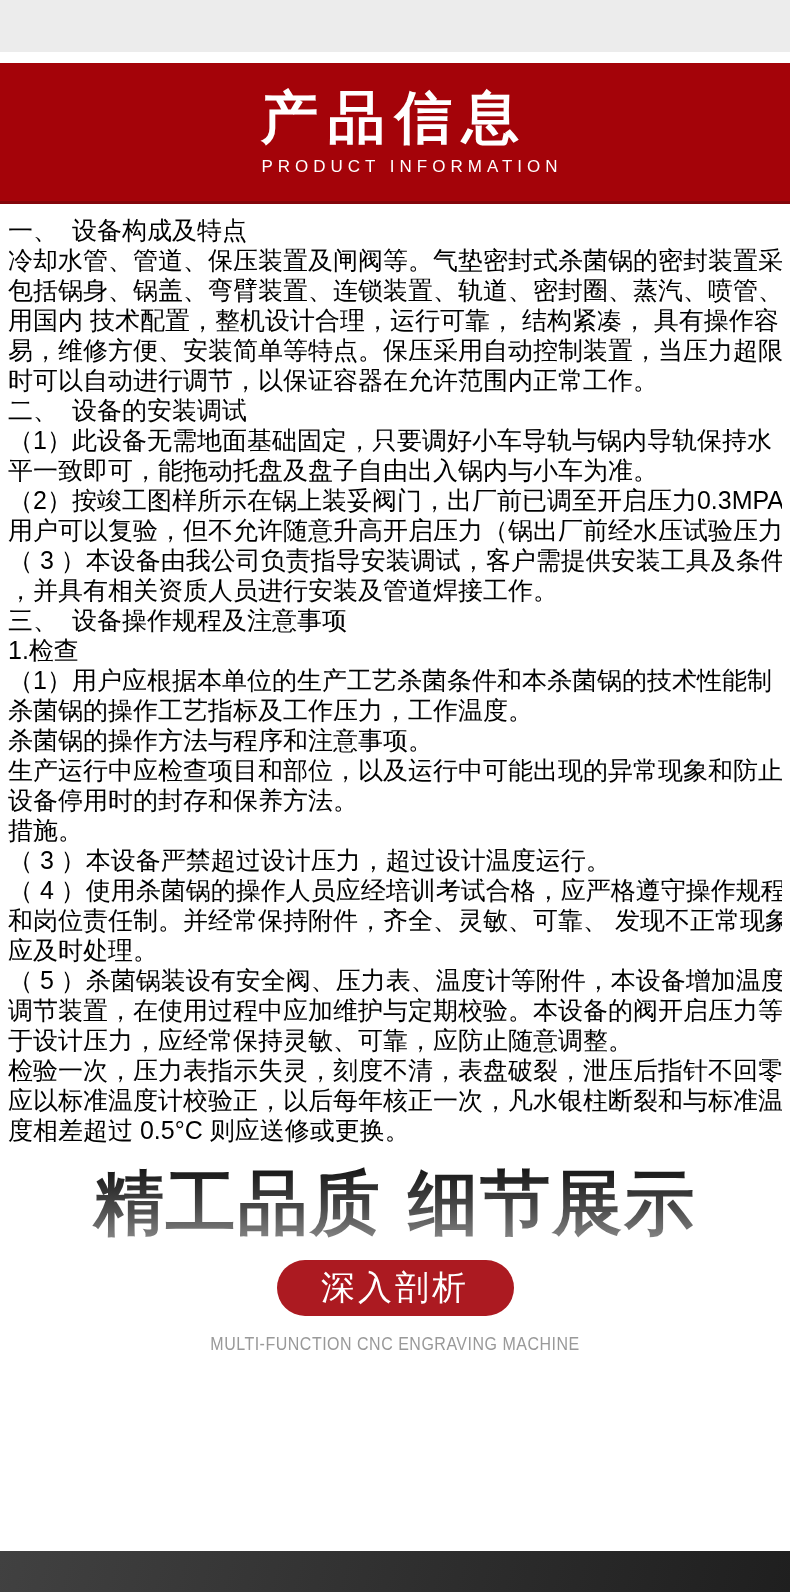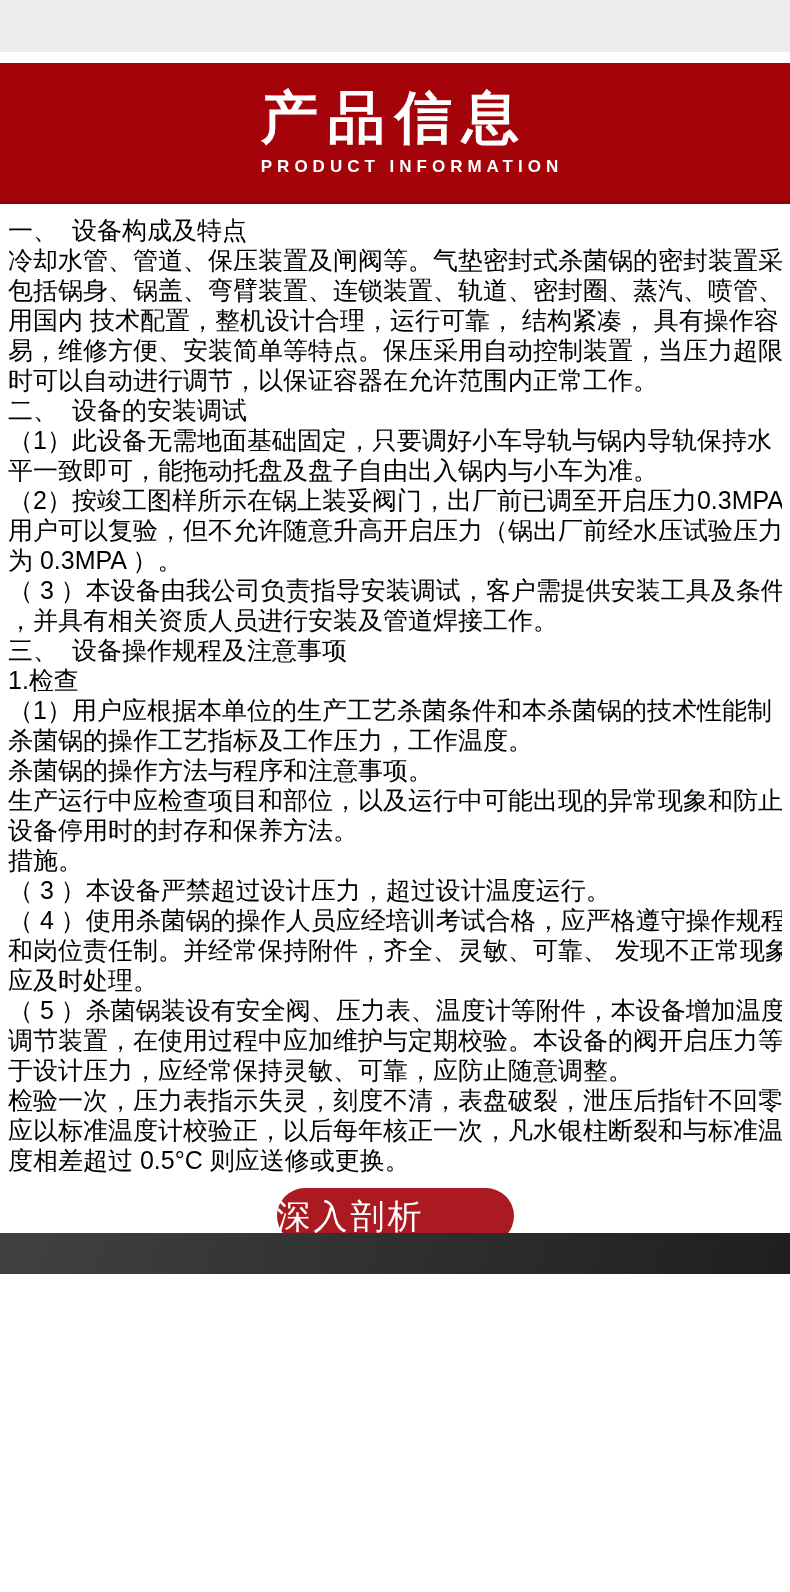--- a/index.html
+++ b/index.html
@@ -4,21 +4,21 @@
 <style>
   * { margin: 0; padding: 0; box-sizing: border-box; }
   html, body { background: #ffffff; }
   body {
     width: 790px;
     font-family: "Liberation Sans", "DejaVu Sans", sans-serif;
   }
   .page {
     position: relative;
     width: 790px;
-    height: 1274px;
+    height: 1592px;
     background: #ffffff;
     overflow: hidden;
   }
   .strip-gray {
     height: 52px;
     background: #ececec;
   }
   .strip-white {
     height: 11px;
     background: #ffffff;
@@ -33,21 +33,21 @@
   }
   .banner-title {
     font-size: 57px;
     font-weight: bold;
     letter-spacing: 10px;
     line-height: 64px;
   }
   .banner-subtitle {
     margin-top: 8px;
     font-size: 17px;
-    font-weight: bold;
+    font-weight: normal;
     letter-spacing: 5px;
     line-height: 20px;
     padding-left: 34px;
   }
   .content {
     padding: 11px 8px 0 8px;
     color: #000000;
   }
   .line {
     height: 30px;
@@ -80,23 +80,23 @@
     display: block;
     margin: 13px auto 0 auto;
     width: 237px;
     height: 56px;
     background: #ac1a21;
     border: none;
     border-radius: 28px;
     color: #ffffff;
     font-size: 34px;
     line-height: 56px;
-    text-align: left;
+    text-align: center;
     letter-spacing: 3px;
-    font-family: Liberation Sans, sans-serif;
+    font-family: Liberation Serif, serif;
     cursor: pointer;
   }
   .caption {
     margin-top: 20px;
     text-align: center;
     font-size: 16px;
     letter-spacing: 0.5px;
     color: #999999;
     font-stretch: condensed;
     transform: scaleY(1.1);
@@ -128,21 +128,20 @@
       <div class="line">冷却水管、管道、保压装置及闸阀等。气垫密封式杀菌锅的密封装置采</div>
       <div class="line">包括锅身、锅盖、弯臂装置、连锁装置、轨道、密封圈、蒸汽、喷管、</div>
       <div class="line">用国内 技术配置，整机设计合理，运行可靠， 结构紧凑， 具有操作容</div>
       <div class="line">易，维修方便、安装简单等特点。保压采用自动控制装置，当压力超限</div>
       <div class="line">时可以自动进行调节，以保证容器在允许范围内正常工作。</div>
       <div class="line">二、  设备的安装调试</div>
       <div class="line">（1）此设备无需地面基础固定，只要调好小车导轨与锅内导轨保持水</div>
       <div class="line">平一致即可，能拖动托盘及盘子自由出入锅内与小车为准。</div>
       <div class="line">（2）按竣工图样所示在锅上装妥阀门，出厂前已调至开启压力0.3MPA</div>
       <div class="line">用户可以复验，但不允许随意升高开启压力（锅出厂前经水压试验压力</div>
-      <div class="line">为 0.3MPA ）。</div>
       <div class="line">（ 3 ）本设备由我公司负责指导安装调试，客户需提供安装工具及条件</div>
       <div class="line">，并具有相关资质人员进行安装及管道焊接工作。</div>
       <div class="line">三、  设备操作规程及注意事项</div>
       <div class="line">1.检查</div>
       <div class="line">（1）用户应根据本单位的生产工艺杀菌条件和本杀菌锅的技术性能制</div>
       <div class="line">杀菌锅的操作工艺指标及工作压力，工作温度。</div>
       <div class="line">杀菌锅的操作方法与程序和注意事项。</div>
       <div class="line">生产运行中应检查项目和部位，以及运行中可能出现的异常现象和防止</div>
       <div class="line">设备停用时的封存和保养方法。</div>
       <div class="line">措施。</div>
@@ -151,20 +150,21 @@
       <div class="line">和岗位责任制。并经常保持附件，齐全、灵敏、可靠、 发现不正常现象</div>
       <div class="line">应及时处理。</div>
       <div class="line">（ 5 ）杀菌锅装设有安全阀、压力表、温度计等附件，本设备增加温度</div>
       <div class="line">调节装置，在使用过程中应加维护与定期校验。本设备的阀开启压力等</div>
       <div class="line">于设计压力，应经常保持灵敏、可靠，应防止随意调整。</div>
       <div class="line">检验一次，压力表指示失灵，刻度不清，表盘破裂，泄压后指针不回零</div>
       <div class="line">应以标准温度计校验正，以后每年核正一次，凡水银柱断裂和与标准温</div>
       <div class="line">度相差超过 0.5°C 则应送修或更换。</div>
     </div>
 
+  <div class="quality-title">精工品质 细节展示</div>
 
   <button class="analysis-button">深入剖析</button>
 
   <div class="caption">MULTI-FUNCTION CNC ENGRAVING MACHINE</div>
 
   <div class="footer-bar"></div>
 
 </div>
 
 </body></html>

